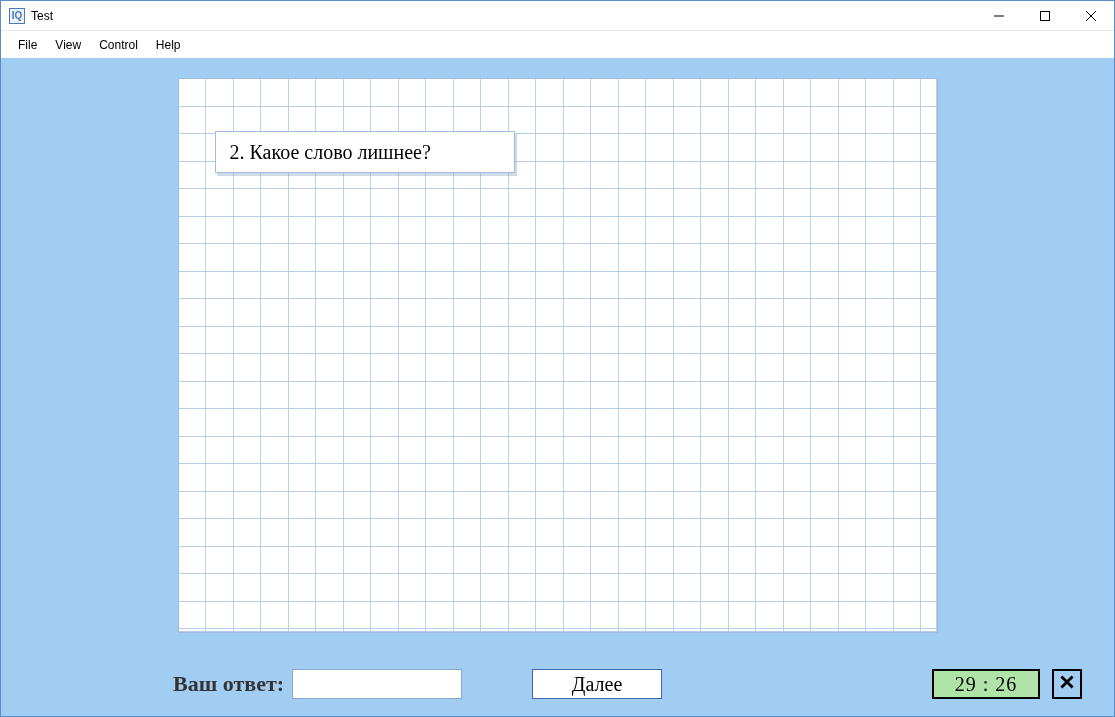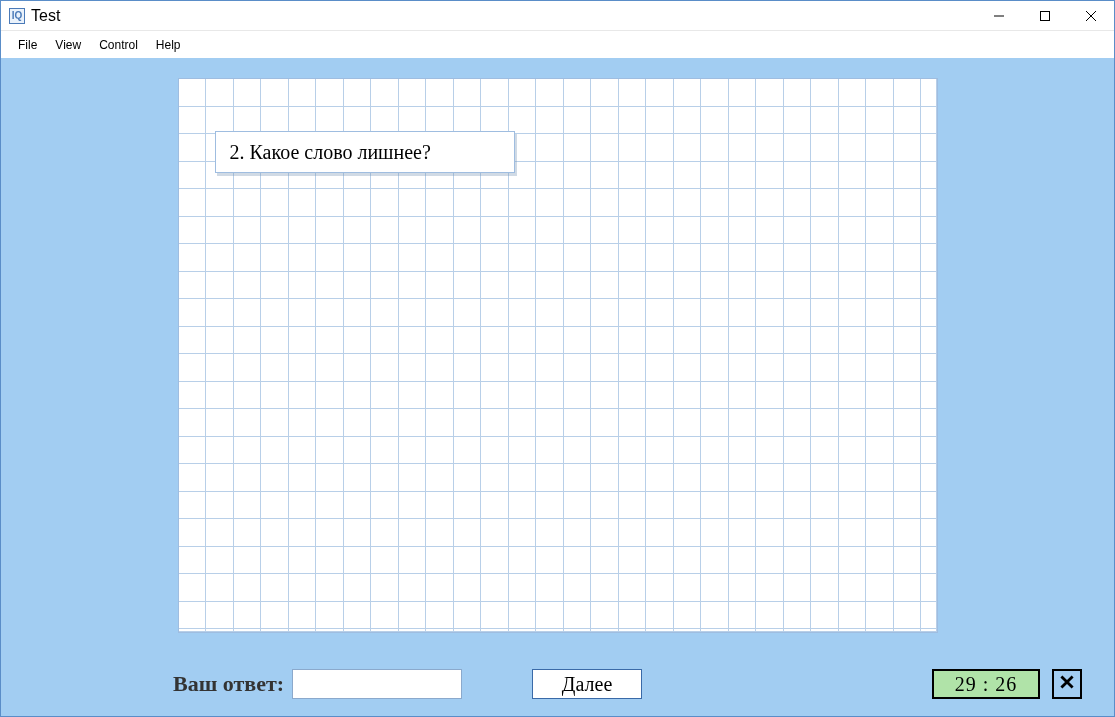--- a/index.html
+++ b/index.html
@@ -18,21 +18,21 @@
     padding-left: 8px;
   }
   .titlebar .app-icon {
     width: 16px; height: 16px;
     border: 1px solid #4a7ab8;
     display: flex; align-items: center; justify-content: center;
     font-size: 10px; color: #4a7ab8; font-weight: bold;
     margin-right: 6px;
     background: #eaf2fb;
   }
-  .titlebar .title { font-size: 16px; color: #000; }
+  .titlebar .title { font-size: 12px; color: #000; }
   .win-controls { margin-left: auto; display: flex; height: 100%; }
   .win-btn {
     width: 46px; height: 100%;
     display: flex; align-items: center; justify-content: center;
     font-size: 14px; font-family: "Segoe UI Symbol", sans-serif;
     color: #222;
   }
   .win-btn.close { width: 46px; }
   .menubar {
     height: 27px;
@@ -107,21 +107,21 @@
   .answer-input {
     width: 170px; height: 30px;
     background: #fff;
     border: 1px solid #8ba9cc;
     outline: none;
     padding: 0 6px;
     font-size: 18px;
   }
   .next-btn {
     margin-left: 70px;
-    width: 110px; height: 30px;
+    width: 130px; height: 30px;
     background: #fff;
     border: 1px solid #3a6aa8;
     display: flex; align-items: center; justify-content: center;
     font-family: "Times New Roman", serif;
     font-size: 20px;
     color: #000;
   }
   .spacer { flex: 1; }
   .timer-box {
     width: 108px; height: 30px;

